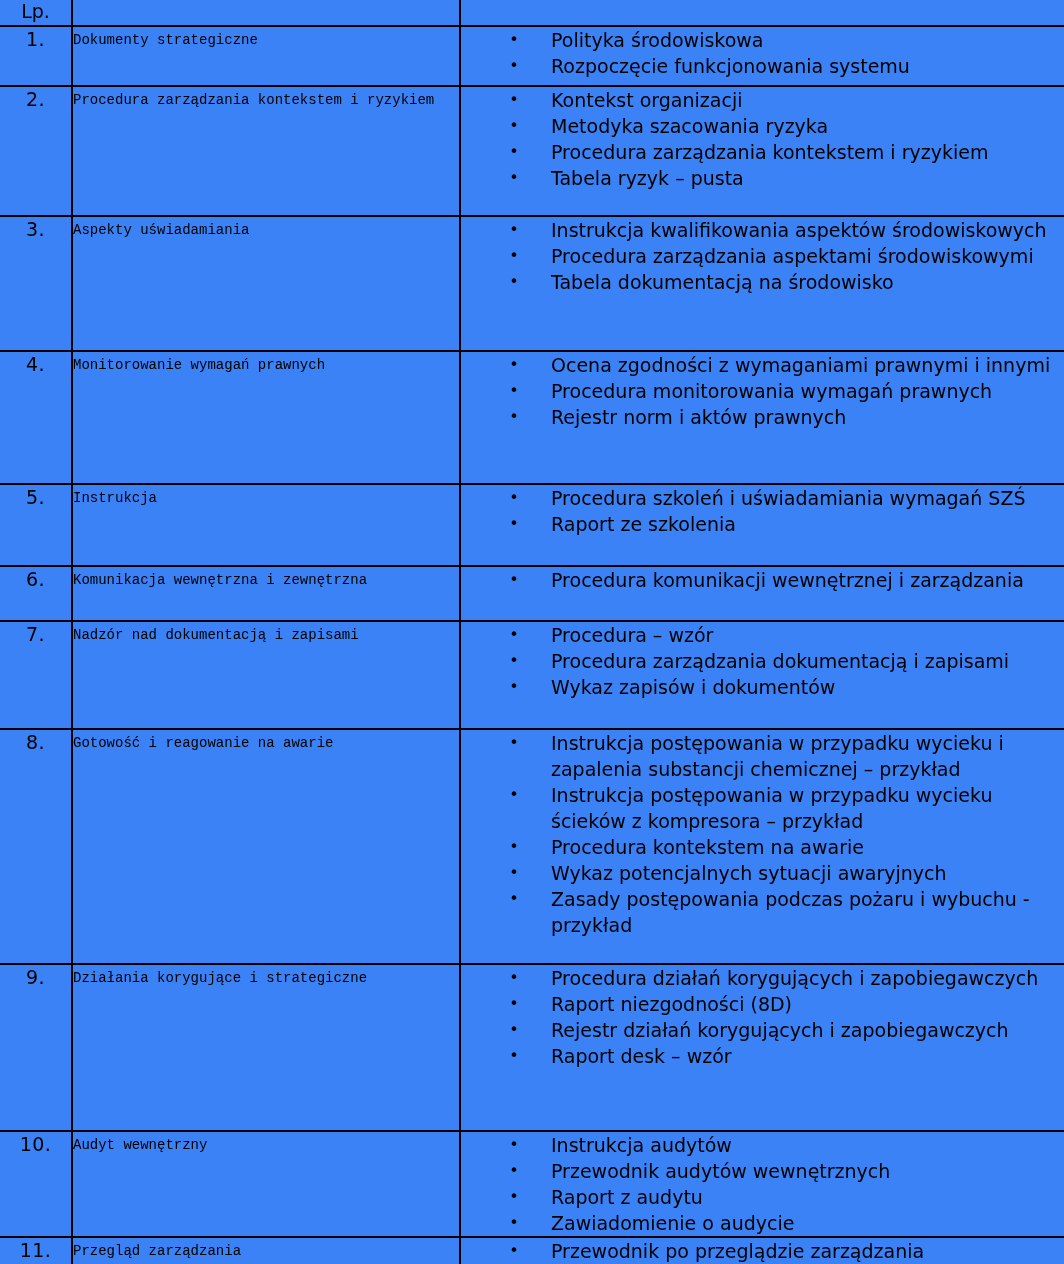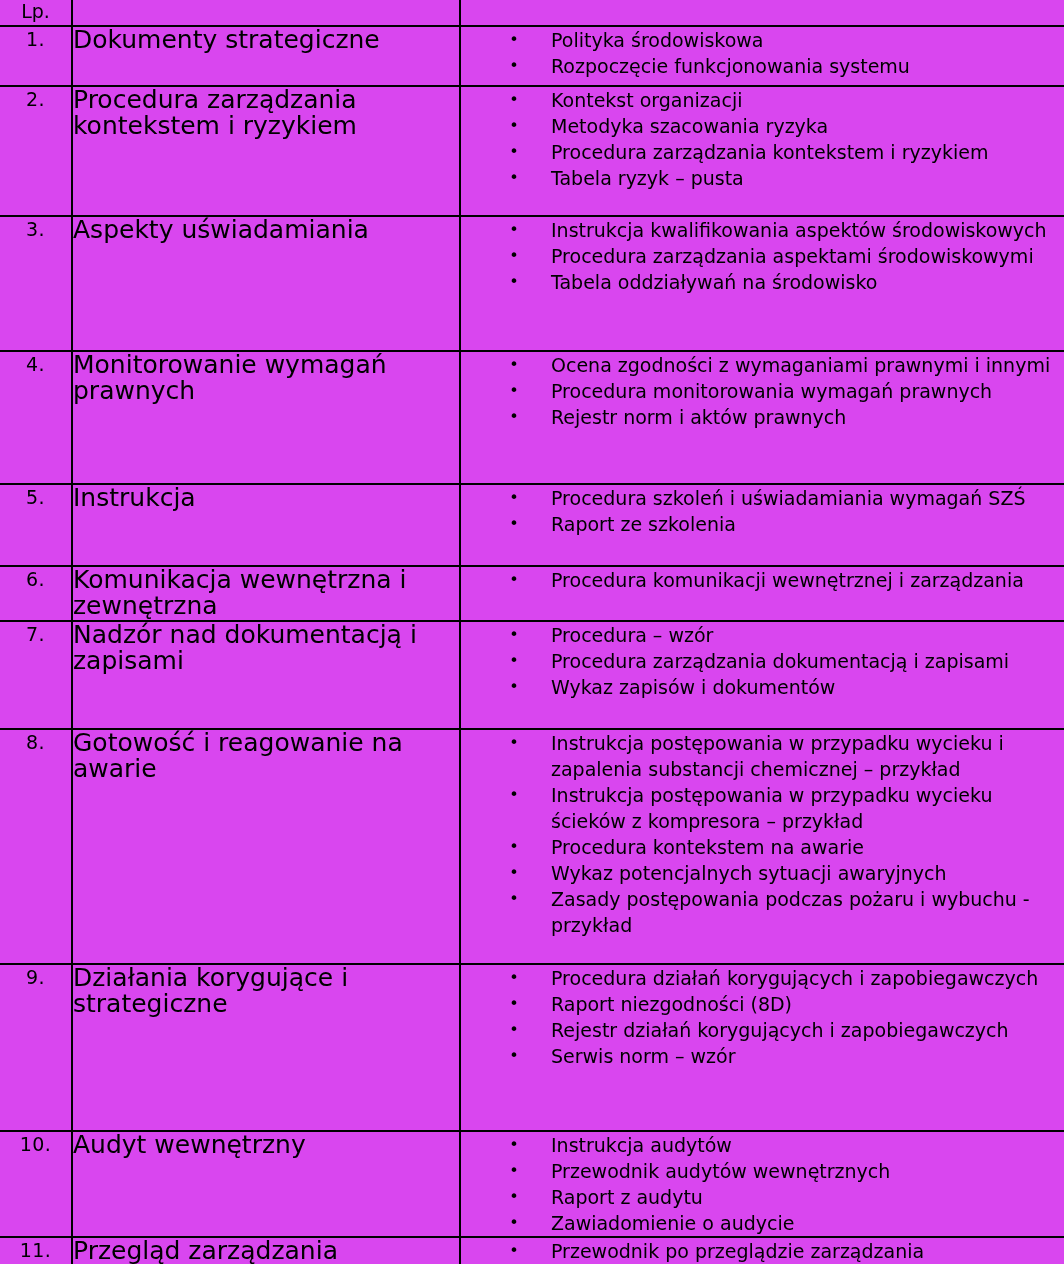--- a/index.html
+++ b/index.html
@@ -20,45 +20,46 @@
     border-collapse: collapse;
     table-layout: fixed;
   }
 
   #doc-table td {
     border: 2px solid #000000;
     border-top-width: 2px;
     border-bottom-width: 2px;
     vertical-align: top;
     padding: 0;
-    background: #d946ef;
+    background: #3b82f6;
   }
 
   
   #doc-table tr > td:first-child { border-left: none; }
   #doc-table tr > td:last-child  { border-right: none; }
   #doc-table tr:first-child > td { border-top: none; }
 
   .col-lp   { width: 72px; }
   .col-name { width: 388px; }
   .col-list { width: 604px; }
 
   .cell-lp {
     text-align: center;
     font-size: 19px;
     line-height: 25px;
     padding: 3px 0 0 0;
     letter-spacing: 0.5px;
   }
 
   .cell-name {
-    font-size: 25px;
+    font-size: 14px;
     line-height: 26px;
     padding: 4px 6px 4px 16px;
     word-spacing: 0px;
+    font-family: Liberation Mono, monospace;
   }
 
   .cell-list {
     font-size: 19px;
     line-height: 26px;
     padding: 4px 4px 4px 0;
   }
 
   .header-row td { height: 25px; }
   .header-lp {
@@ -168,21 +169,21 @@
             <li>
               <span class="bullet-dot">•</span>
               <span class="bullet-text">Instrukcja kwalifikowania aspektów środowiskowych</span>
             </li>
             <li>
               <span class="bullet-dot">•</span>
               <span class="bullet-text">Procedura zarządzania aspektami środowiskowymi</span>
             </li>
             <li>
               <span class="bullet-dot">•</span>
-              <span class="bullet-text">Tabela oddziaływań na środowisko</span>
+              <span class="bullet-text">Tabela dokumentacją na środowisko</span>
             </li>
           </ul>
         </td>
       </tr>
       <tr class="r4">
         <td class="cell-lp">4.</td>
         <td class="cell-name">Monitorowanie wymagań prawnych</td>
         <td class="cell-list">
           <ul class="bullets">
             <li>
@@ -288,21 +289,21 @@
             <li>
               <span class="bullet-dot">•</span>
               <span class="bullet-text">Raport niezgodności (8D)</span>
             </li>
             <li>
               <span class="bullet-dot">•</span>
               <span class="bullet-text">Rejestr działań korygujących i zapobiegawczych</span>
             </li>
             <li>
               <span class="bullet-dot">•</span>
-              <span class="bullet-text">Serwis norm – wzór</span>
+              <span class="bullet-text">Raport desk – wzór</span>
             </li>
           </ul>
         </td>
       </tr>
       <tr class="r10">
         <td class="cell-lp">10.</td>
         <td class="cell-name">Audyt wewnętrzny</td>
         <td class="cell-list">
           <ul class="bullets">
             <li>

